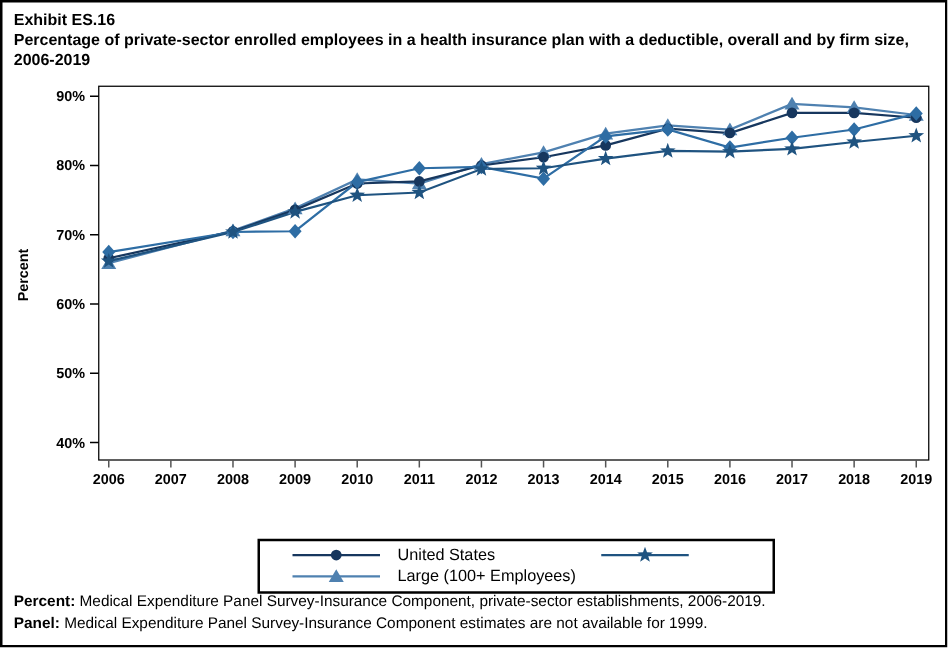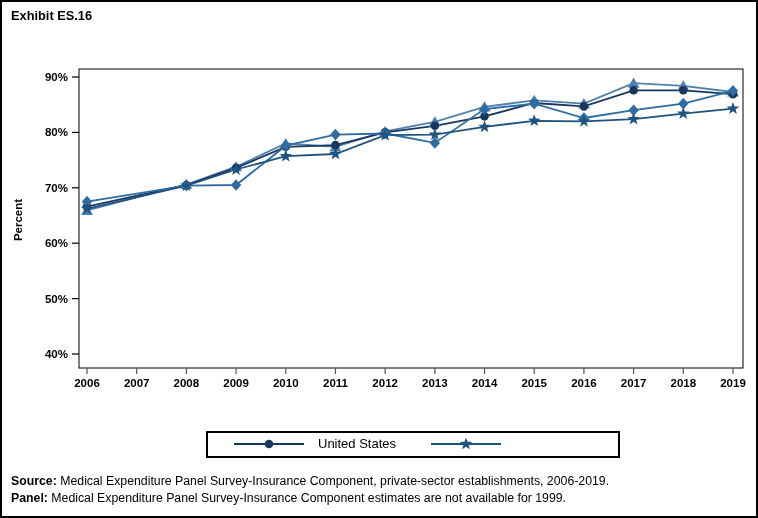--- a/index.html
+++ b/index.html
@@ -34,20 +34,21 @@
   .source-note{position:absolute;left:9px;top:471px;font-size:12.3px;line-height:16.5px;}
   .b{font-weight:bold;}
 </style>
 </head>
 <body>
 
 <div class="page">
 
   <div class="title-block">
     <div class="exhibit-label">Exhibit ES.16</div>
+    <div class="chart-title">Percentage of private-sector enrolled employees in a health insurance plan with a deductible, overall and by firm size, 2006-2019</div>
   </div>
 
   <svg id="chart" width="758" height="338" viewBox="0 0 758 338">
       <rect x="77" y="9" width="664" height="299" fill="none" stroke="#000" stroke-width="1"></rect>
       <line x1="70" x2="77" y1="294" y2="294" stroke="#000" stroke-width="1.2"></line>
       <text x="66" y="298" text-anchor="end" font-size="11.5" font-weight="bold">40%</text>
       <line x1="70" x2="77" y1="238.6" y2="238.6" stroke="#000" stroke-width="1.2"></line>
       <text x="66" y="242.6" text-anchor="end" font-size="11.5" font-weight="bold">50%</text>
       <line x1="70" x2="77" y1="183.2" y2="183.2" stroke="#000" stroke-width="1.2"></line>
       <text x="66" y="187.2" text-anchor="end" font-size="11.5" font-weight="bold">60%</text>
@@ -155,20 +156,29 @@
       <span class="legend-label">United States</span>
     </div>
     <div class="legend-item">
       <span class="legend-symbol">
           <svg width="74" height="18" viewBox="0 0 74 18">
             <line x1="2" x2="72" y1="9" y2="9" stroke="#1f5380" stroke-width="1.8"></line>
             <polygon points="37.0,2.4 38.6,6.8 43.3,7.0 39.6,9.8 40.9,14.3 37.0,11.7 33.1,14.3 34.4,9.8 30.7,7.0 35.4,6.8" fill="#1f5380"></polygon>
           </svg>
         </span>
     </div>
+    <div class="legend-item">
+      <span class="legend-symbol">
+          <svg width="74" height="18" viewBox="0 0 74 18">
+            <line x1="2" x2="72" y1="9" y2="9" stroke="#4f81b0" stroke-width="1.8"></line>
+            <path d="M 37 3.4000000000000004 L 43 13.6 L 31 13.6 Z" fill="#4f81b0"></path>
+          </svg>
+        </span>
+      <span class="legend-label">Large (100+ Employees)</span>
+    </div>
   </div>
 
   <div class="source-note">
-    <div><span class="b">Source:</span><span> Medical Expenditure Panel Survey-Insurance Component, private-sector establishments, 2006-2019.</span></div>
+    <div><span class="b">Percent:</span><span> Medical Expenditure Panel Survey-Insurance Component, private-sector establishments, 2006-2019.</span></div>
     <div><span class="b">Panel:</span><span> Medical Expenditure Panel Survey-Insurance Component estimates are not available for 1999.</span></div>
   </div>
 
 </div>
 
 </body></html>

